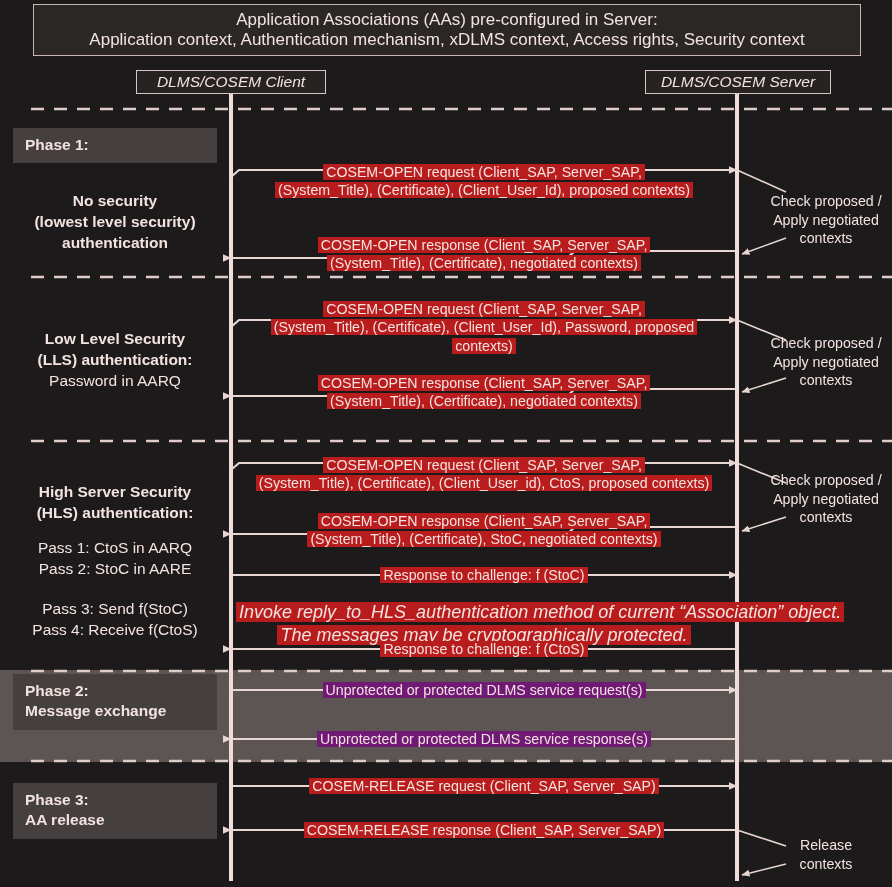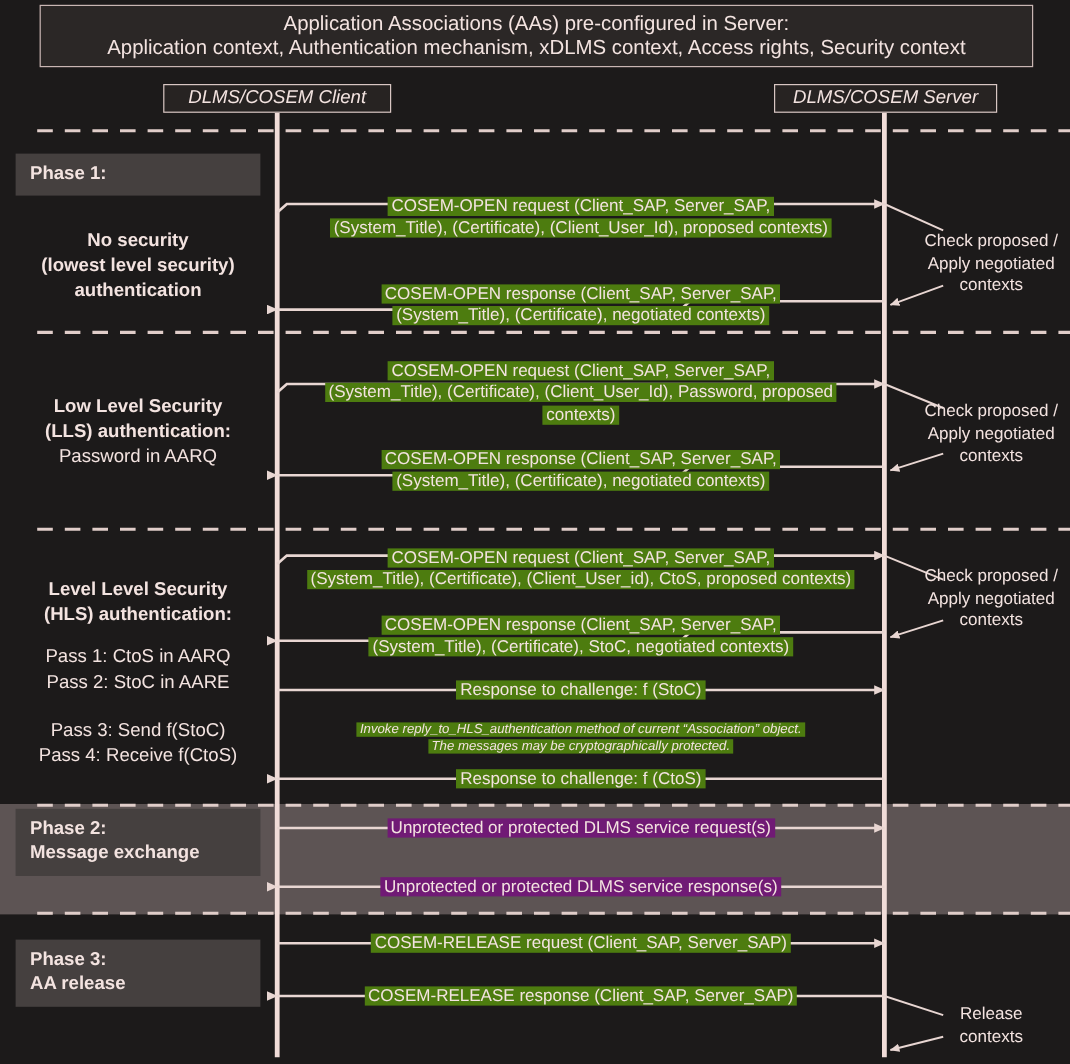--- a/index.html
+++ b/index.html
@@ -40,23 +40,23 @@
     position:absolute;left:8px;width:214px;text-align:center;
     font-size:15.5px;line-height:1.34;
   }
   .side-text .b{font-weight:bold;}
 
   
   .msg{
     position:absolute;text-align:center;font-size:14.2px;line-height:1.3;
     white-space:nowrap;
   }
-  .msg span{background:#4d7c0f;padding:0 3px;}
+  .msg span{background:#b91c1c;padding:0 3px;}
   .msg.onband span{background:#701a75;}
-  .msg.ital{font-style:italic;font-size:11px;}
+  .msg.ital{font-style:italic;font-size:18px;}
 
   
   .note{
     position:absolute;text-align:center;font-size:14.2px;line-height:1.32;
   }
 </style>
 </head>
 <body>
 
 <div id="canvas">
@@ -142,21 +142,21 @@
     <div class="b">authentication</div>
   </div>
 
   <div class="side-text" style="top:329px">
     <div class="b">Low Level Security</div>
     <div class="b">(LLS) authentication:</div>
     <div>Password in AARQ</div>
   </div>
 
   <div class="side-text" style="top:482px">
-    <div class="b">Level Level Security</div>
+    <div class="b">High Server Security</div>
     <div class="b">(HLS) authentication:</div>
   </div>
   <div class="side-text" style="top:538px">
     <div>Pass 1: CtoS in AARQ</div>
     <div>Pass 2: StoC in AARE</div>
   </div>
   <div class="side-text" style="top:599px">
     <div>Pass 3: Send f(StoC)</div>
     <div>Pass 4: Receive f(CtoS)</div>
   </div>

